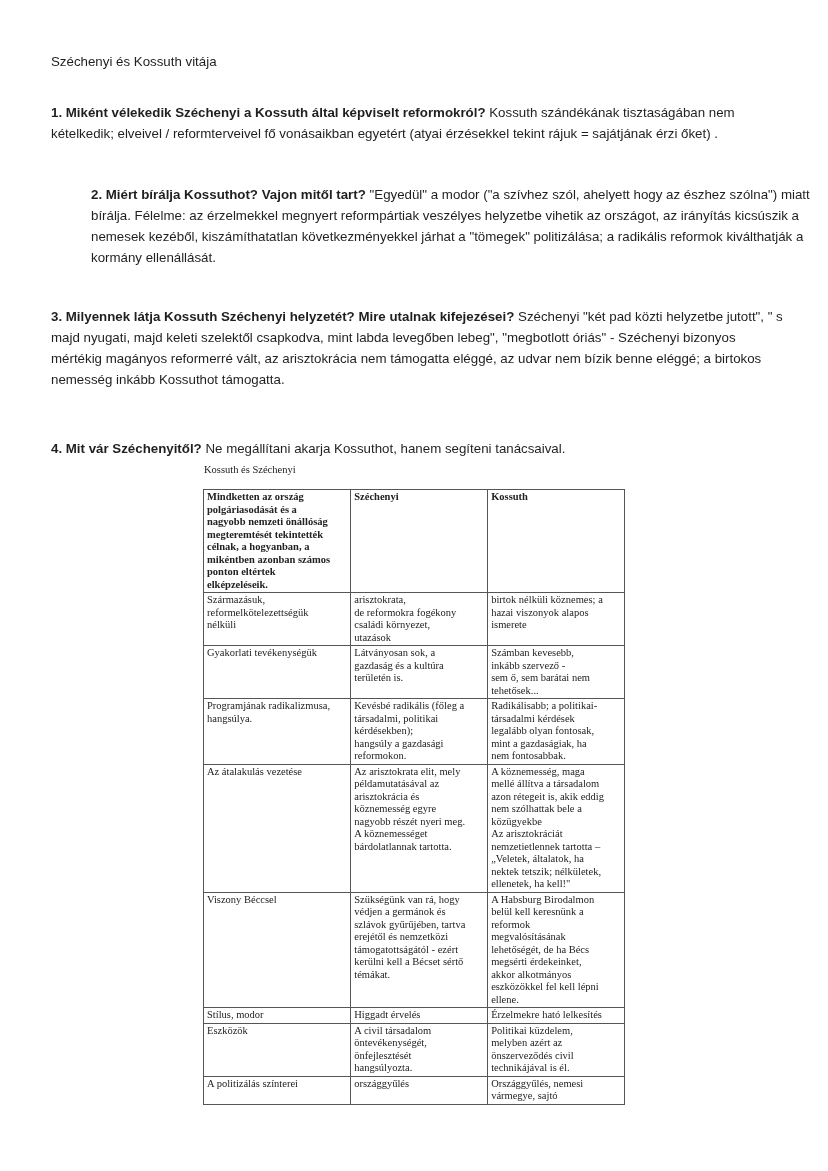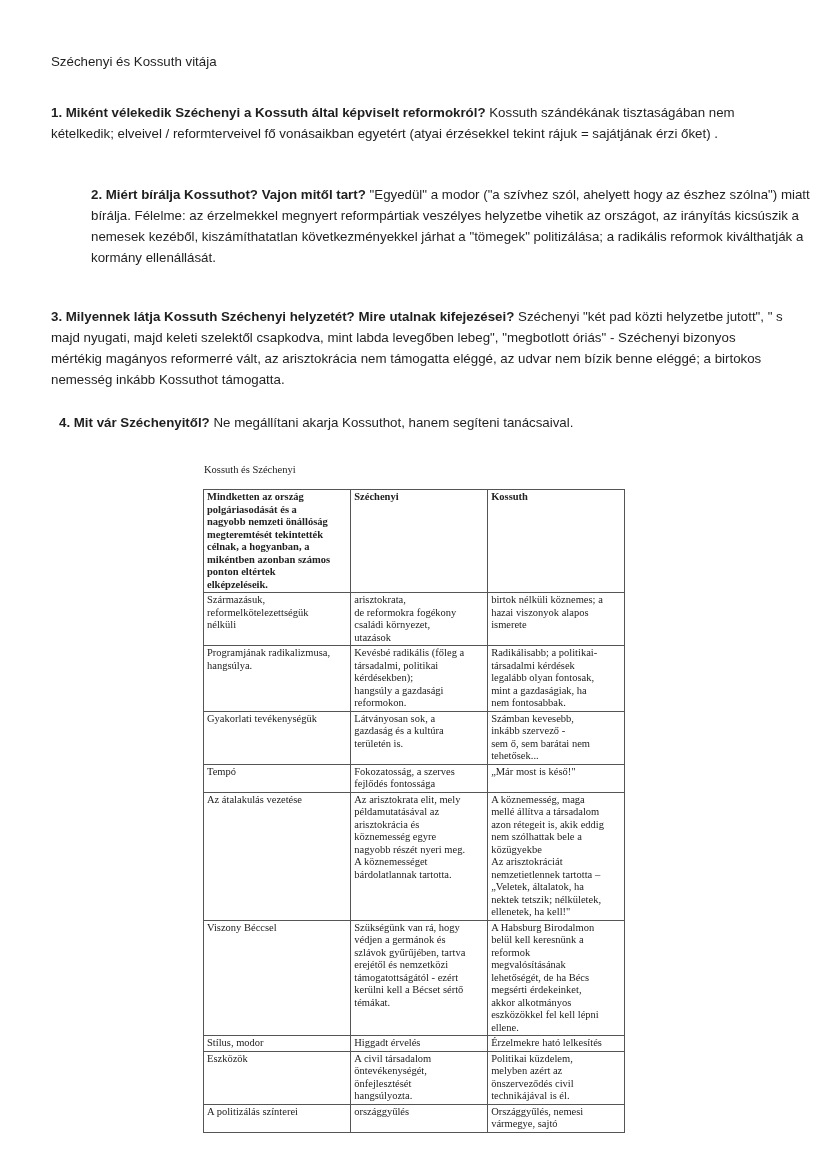--- a/index.html
+++ b/index.html
@@ -4,21 +4,21 @@
 <style>
   html, body { margin: 0; padding: 0; background: #ffffff; }
   body { width: 828px; height: 1171px; position: relative; overflow: hidden; color: #1a1a1a; }
   .page-text { font-family: "Liberation Sans", sans-serif; font-size: 13.3px; line-height: 21px; color: #1f1f1f; }
   .doc-title { position: absolute; left: 51px; top: 51px; }
   .q { position: absolute; left: 51px; width: 735px; }
   .q b { font-weight: bold; }
   #q1 { top: 82px; margin-top: 20px; }
   #q2 { top: 184px; margin-left: 40px; }
   #q3 { top: 306px; }
-  #q4 { top: 412px; margin-left: 8px; }
+  #q4 { top: 438px; }
   .tbl-caption { position: absolute; left: 204px; top: 464px; font-family: "Liberation Serif", serif; font-weight: normal; font-size: 10.5px; color: #1a1a1a; }
   table.cmp { position: absolute; left: 203px; top: 489px; width: 422px; border-collapse: collapse; font-family: "Liberation Serif", serif; font-size: 10.5px; line-height: 12.5px; color: #222; }
   table.cmp td { border: 1.5px solid #555; vertical-align: top; padding: 1px 19px 1px 3px; }
   table.cmp td.c0 { width: 136px; }
   table.cmp td.c1 { width: 134px; }
   table.cmp td.c2 { width: 134px; }
   table.cmp tr.head td { font-weight: bold; }
   .cell-text { white-space: pre-line; }
 </style>
 </head>
@@ -43,35 +43,30 @@
       <td class="c1"><span class="cell-text">Széchenyi</span></td>
       <td class="c2"><span class="cell-text">Kossuth</span></td>
     </tr>
   <tr>
         <td class="c0"><span class="cell-text">Származásuk, reformelkötelezettségük nélküli</span></td>
         <td class="c1"><span class="cell-text">arisztokrata,
 de reformokra fogékony családi környezet, utazások</span></td>
         <td class="c2"><span class="cell-text">birtok nélküli köznemes; a hazai viszonyok alapos ismerete</span></td>
       </tr>
       <tr>
-        <td class="c0"><span class="cell-text">Programjának radikalizmusa, hangsúlya.</span></td>
-        <td class="c1"><span class="cell-text">Kevésbé radikális (főleg a társadalmi, politikai kérdésekben);
-hangsúly a gazdasági reformokon.</span></td>
-        <td class="c2"><span class="cell-text">Radikálisabb; a politikai-társadalmi kérdések legalább olyan fontosak, mint a gazdaságiak, ha nem fontosabbak.</span></td>
-      </tr>
-      <tr>
         <td class="c0"><span class="cell-text">Gyakorlati tevékenységük</span></td>
         <td class="c1"><span class="cell-text">Látványosan sok, a gazdaság és a kultúra területén is.</span></td>
         <td class="c2"><span class="cell-text">Számban kevesebb, inkább szervező -
 sem ő, sem barátai nem tehetősek...</span></td>
       </tr>
       <tr>
-        <td class="c0"><span class="cell-text">Tempó</span></td>
-        <td class="c1"><span class="cell-text">Fokozatosság, a szerves fejlődés fontossága</span></td>
-        <td class="c2"><span class="cell-text">„Már most is késő!"</span></td>
+        <td class="c0"><span class="cell-text">Programjának radikalizmusa, hangsúlya.</span></td>
+        <td class="c1"><span class="cell-text">Kevésbé radikális (főleg a társadalmi, politikai kérdésekben);
+hangsúly a gazdasági reformokon.</span></td>
+        <td class="c2"><span class="cell-text">Radikálisabb; a politikai-társadalmi kérdések legalább olyan fontosak, mint a gazdaságiak, ha nem fontosabbak.</span></td>
       </tr>
       <tr>
         <td class="c0"><span class="cell-text">Az átalakulás vezetése</span></td>
         <td class="c1"><span class="cell-text">Az arisztokrata elit, mely példamutatásával az arisztokrácia és köznemesség egyre nagyobb részét nyeri meg. A köznemességet bárdolatlannak tartotta.</span></td>
         <td class="c2"><span class="cell-text">A köznemesség, maga mellé állítva a társadalom azon rétegeit is, akik eddig nem szólhattak bele a közügyekbe
 Az arisztokráciát nemzetietlennek tartotta –
 „Veletek, általatok, ha nektek tetszik; nélkületek, ellenetek, ha kell!"</span></td>
       </tr>
       <tr>
         <td class="c0"><span class="cell-text">Viszony Béccsel</span></td>

